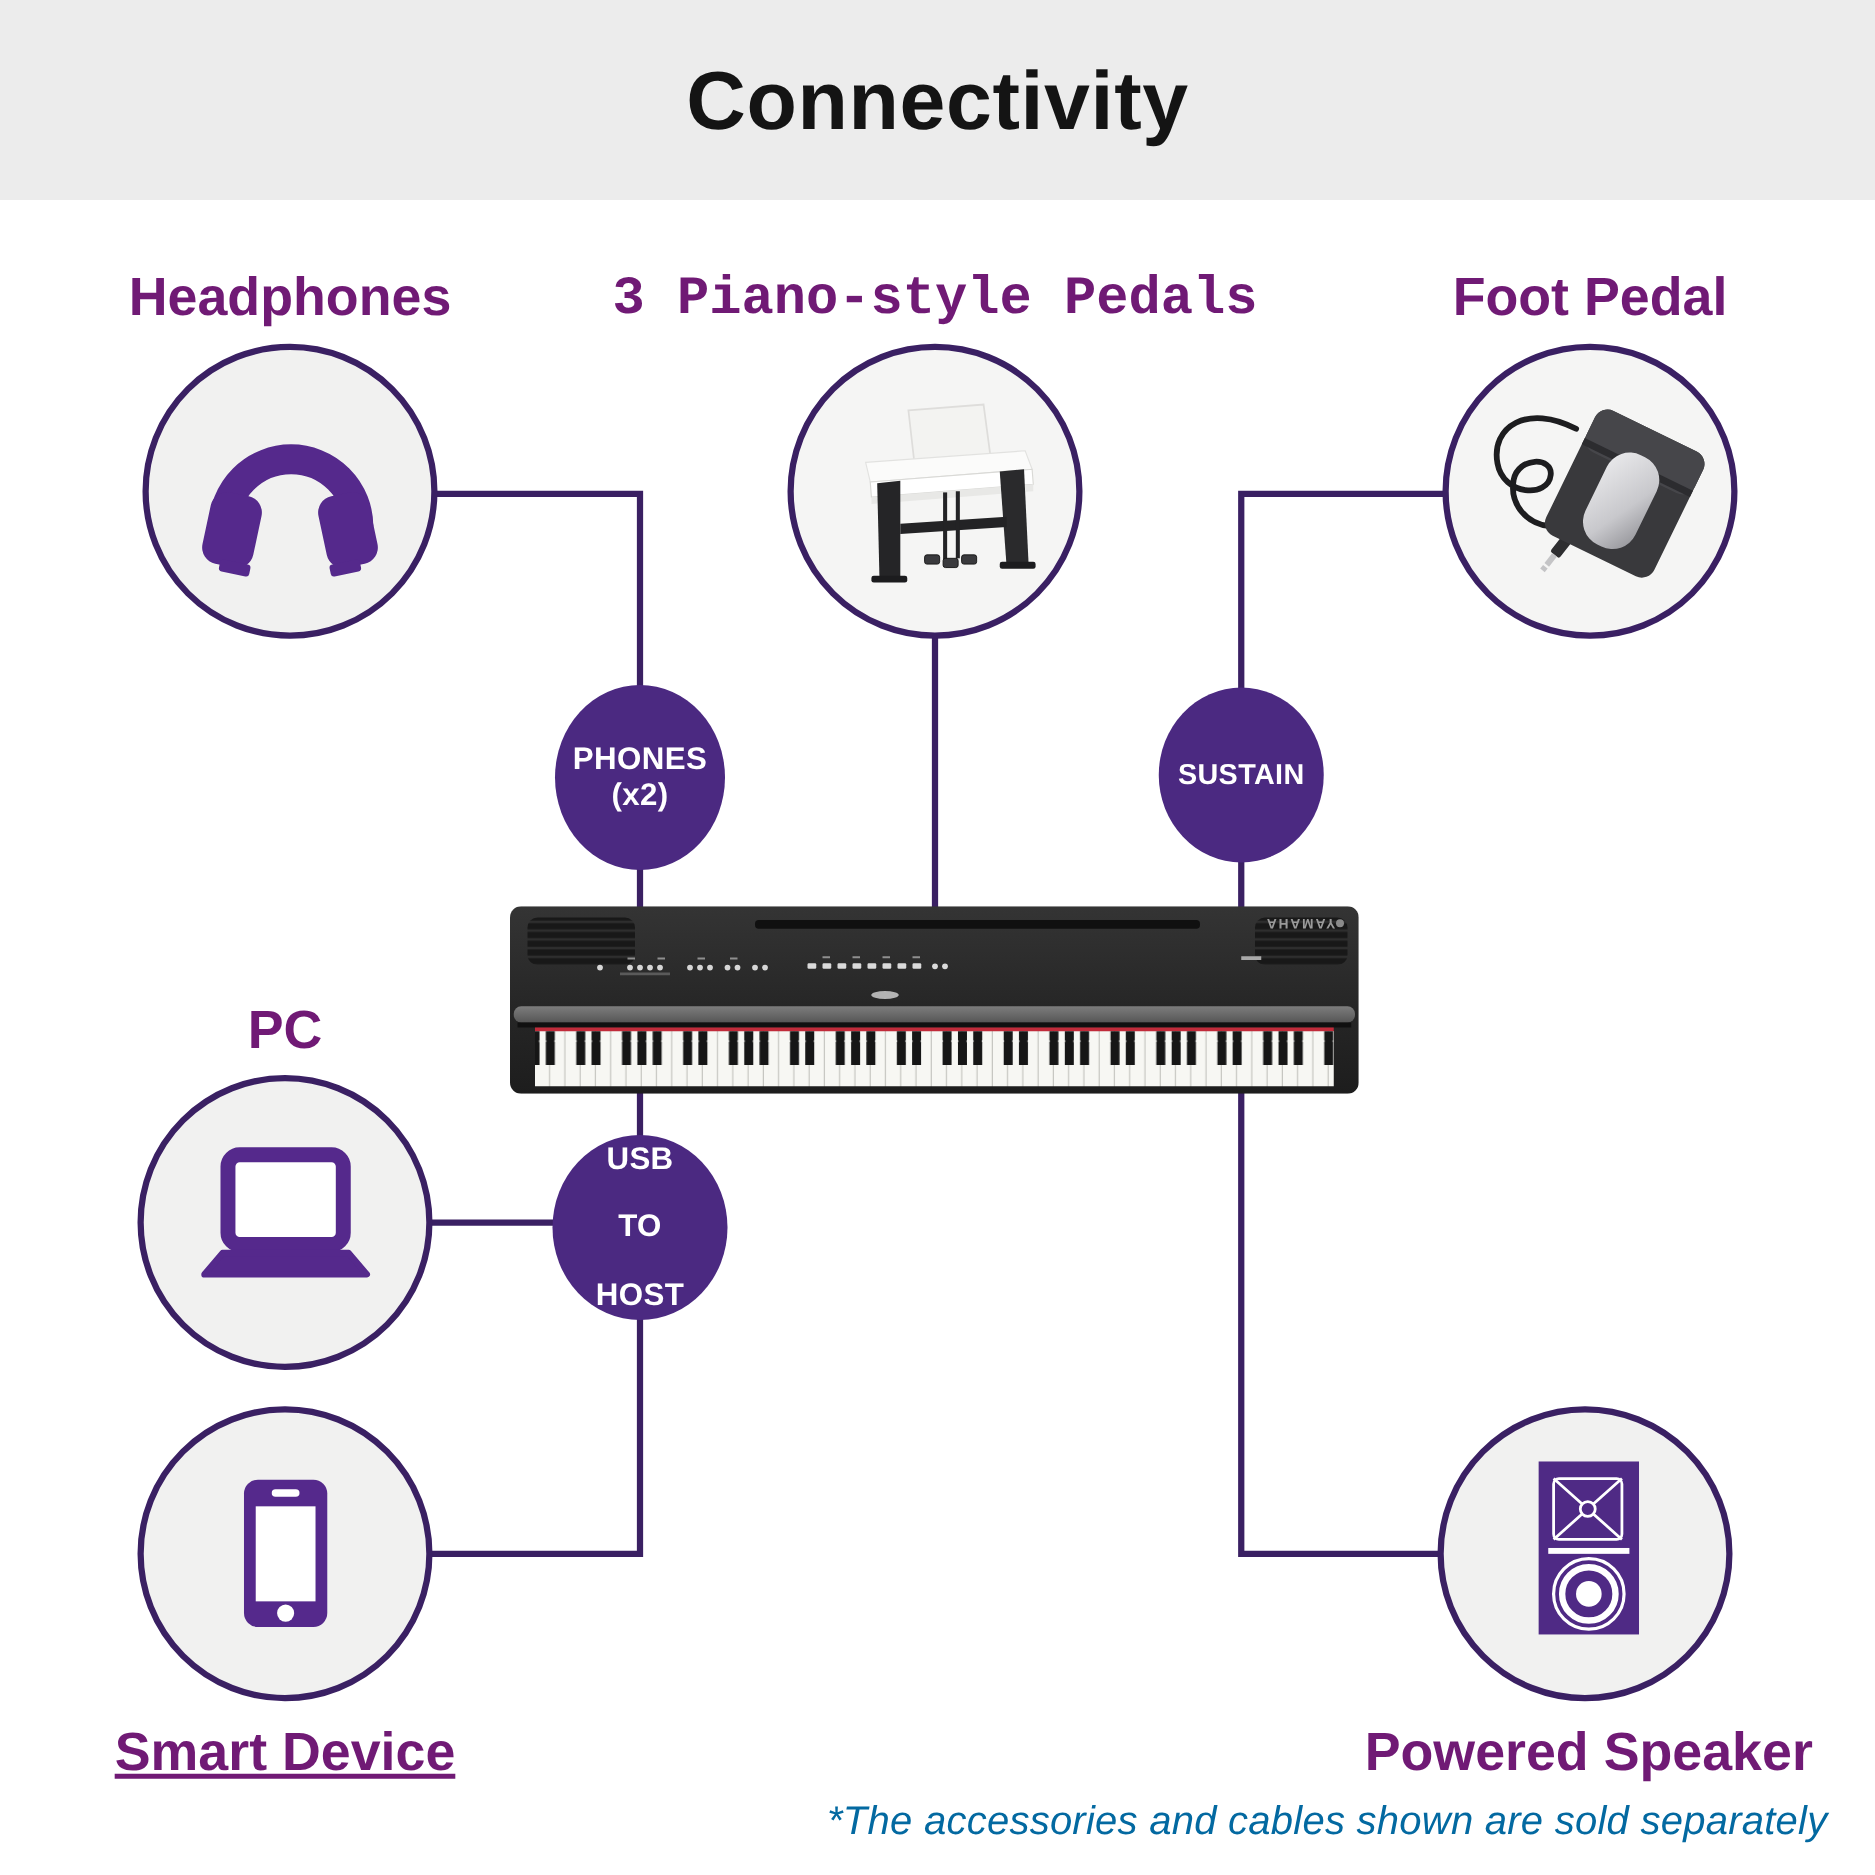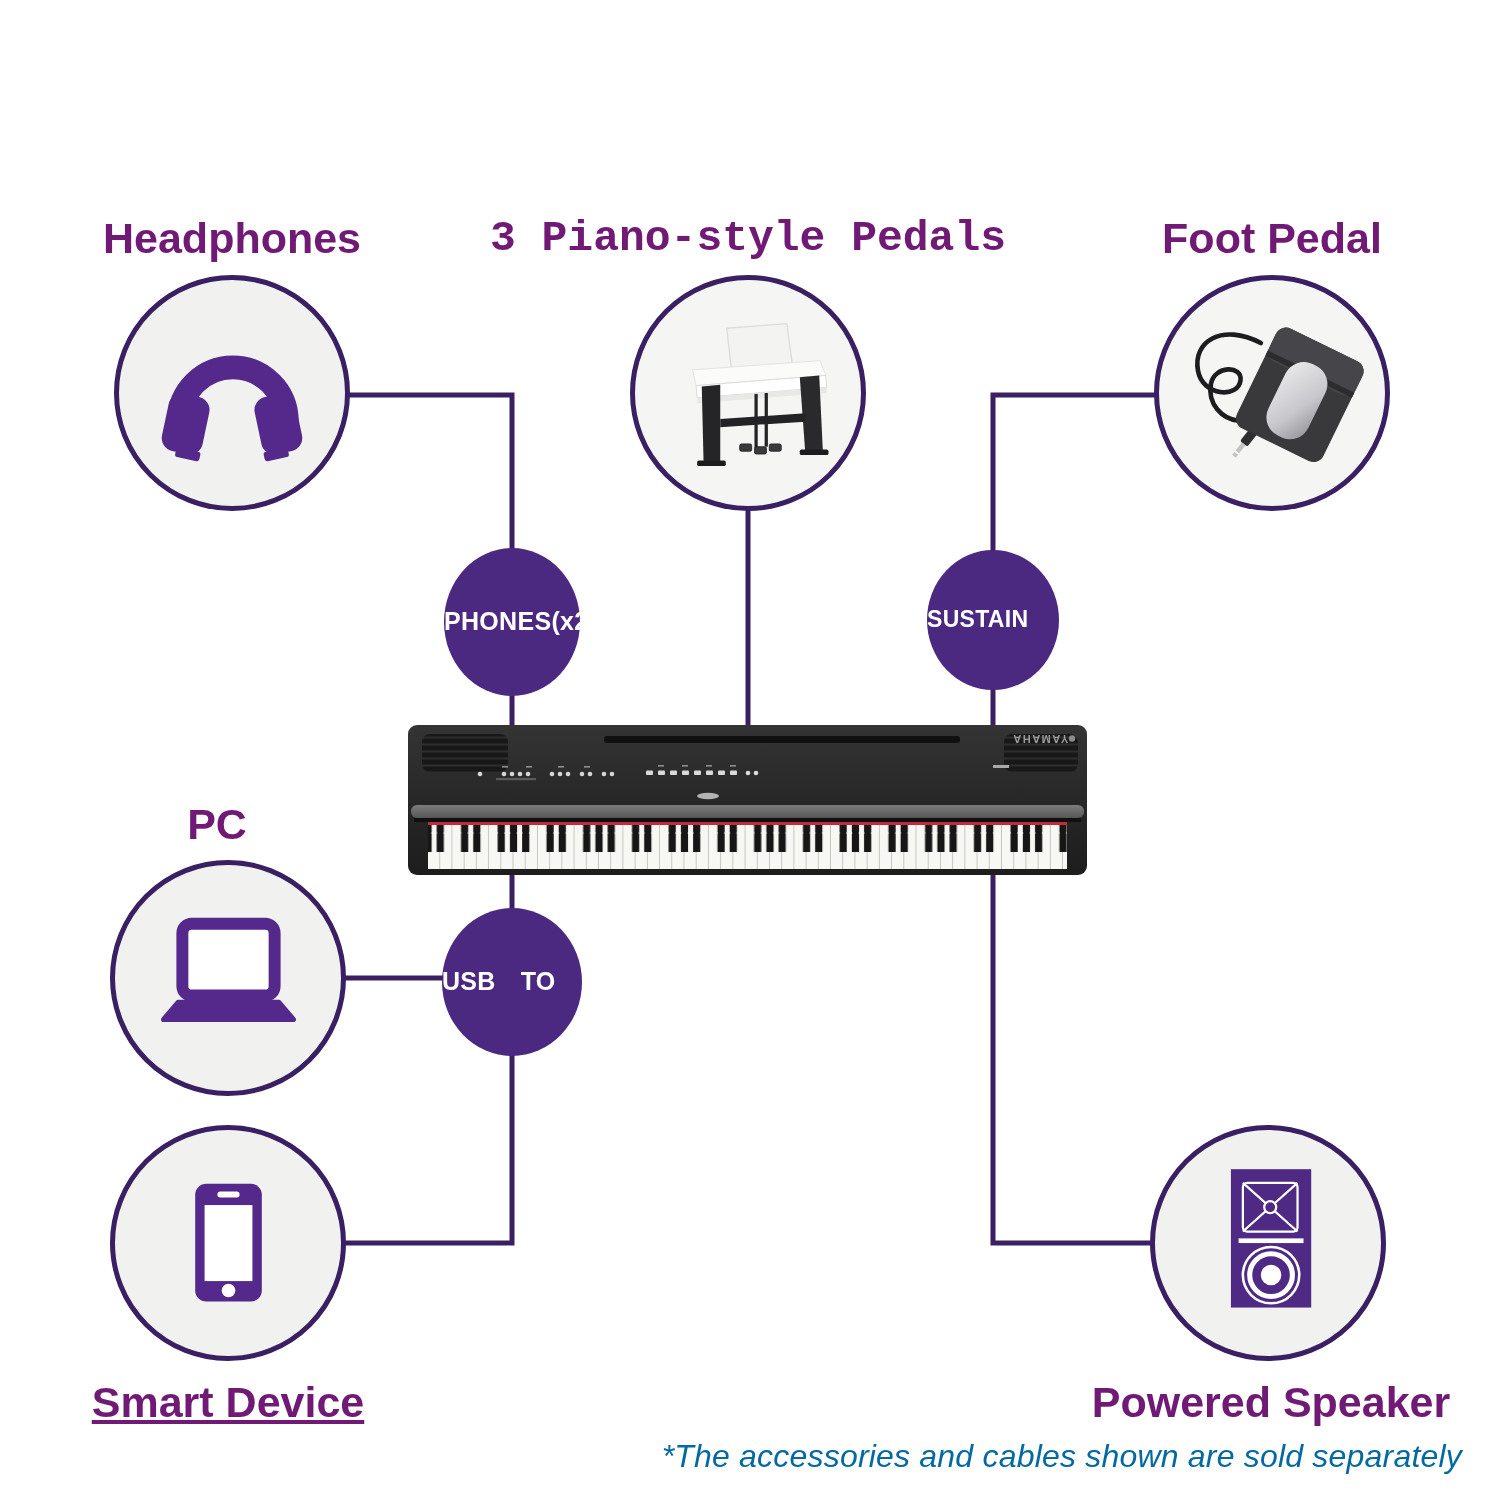--- a/index.html
+++ b/index.html
@@ -25,45 +25,48 @@
   .c-pc{left:110px;top:860px;}
   .c-smart{left:110px;top:1125px;}
   .c-speaker{left:1150px;top:1125px;}
   .section-label{
     position:absolute;transform:translateX(-50%);white-space:nowrap;
     font-size:43px;font-weight:bold;color:#701a75;
   }
   .l-headphones{left:232px;top:214px;}
   .l-pedals{left:748px;top:214px;font-family:Liberation Mono, monospace;}
   .l-footpedal{left:1272px;top:214px;}
-  .l-pc{left:217px;top:800px;}
+  .l-pc{left:228px;top:800px;}
   .l-smart{left:228px;top:1378px;text-decoration:underline;}
   .l-speaker{left:1271px;top:1378px;}
   .port-node{
     position:absolute;background:#4b2981;border-radius:50%;color:#ffffff;
-    font-weight:bold;display:flex;align-items:center;
-    justify-content:flex-start;text-align:center;line-height:1.18;letter-spacing:.3px;
+    font-weight:bold;display:flex;flex-direction:column;align-items:center;
+    justify-content:center;text-align:center;line-height:1.18;letter-spacing:.3px;
   }
   .n-phones{left:444px;top:548px;width:136px;height:148px;font-size:25px;}
   .n-pedal{left:682px;top:550px;width:132px;height:140px;font-size:25px;}
   .n-sustain{left:927px;top:550px;width:132px;height:140px;font-size:23px;}
   .n-usb{left:442px;top:908px;width:140px;height:148px;font-size:25px;gap:25px;}
   .n-aux{left:929px;top:908px;width:136px;height:144px;font-size:25px;}
   .keyboard{position:absolute;left:408px;top:725px;}
   .footnote{
     position:absolute;right:38px;top:1438px;font-size:32px;color:#0369a1;
     letter-spacing:.2px;
     font-style:italic;
   }
 </style>
 </head>
 <body>
 
 <div class="stage">
 
+  <div class="band">
+    <div class="title">Connectivity</div>
+  </div>
 
   <svg class="wires" width="1500" height="1500" viewBox="0 0 1500 1500" aria-hidden="true">
     <path d="M344 395 H512 V1243 H344"></path>
     <path d="M344 978 H450"></path>
     <path d="M748 455 V740"></path>
     <path d="M1156 395 H993 V1243 H1154"></path>
   </svg>
 
   <div class="section-label l-headphones">Headphones</div>
   <div class="section-label l-pedals">3 Piano-style Pedals</div>

